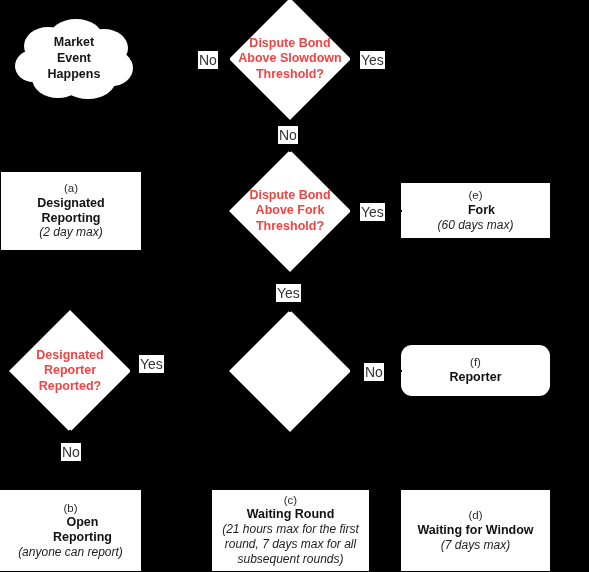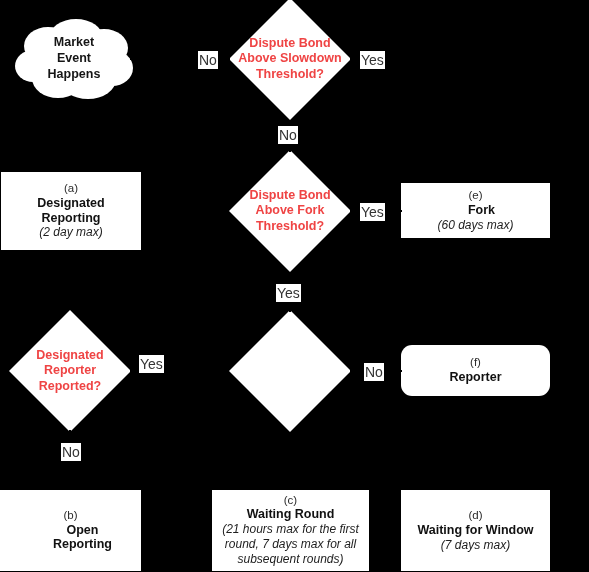--- a/index.html
+++ b/index.html
@@ -198,20 +198,21 @@
 
   <div class="node rounded" style="left:401px; top:345px; width:149px; height:51px;">
     <div class="tag">(f)</div>
     <div class="title" style="font-weight:bold; white-space:pre-line;">Reporter</div>
   </div>
 
   <div class="node" style="left:0px; top:490px; width:141px; height:81px;">
     <div class="tag">(b)</div>
     <div class="title" style="white-space:pre-line;margin-left:24px;">Open
 Reporting</div>
+    <div class="note">(anyone can report)</div>
   </div>
 
   <div class="node" style="left:212px; top:490px; width:157px; height:81px; padding:0 4px;">
     <div class="tag">(c)</div>
     <div class="title">Waiting Round</div>
     <div class="note" style="line-height:1.25;">(21 hours max for the first round, 7 days max for all subsequent rounds)</div>
   </div>
 
   <div class="node" style="left:401px; top:490px; width:149px; height:81px;">
     <div class="tag">(d)</div>

